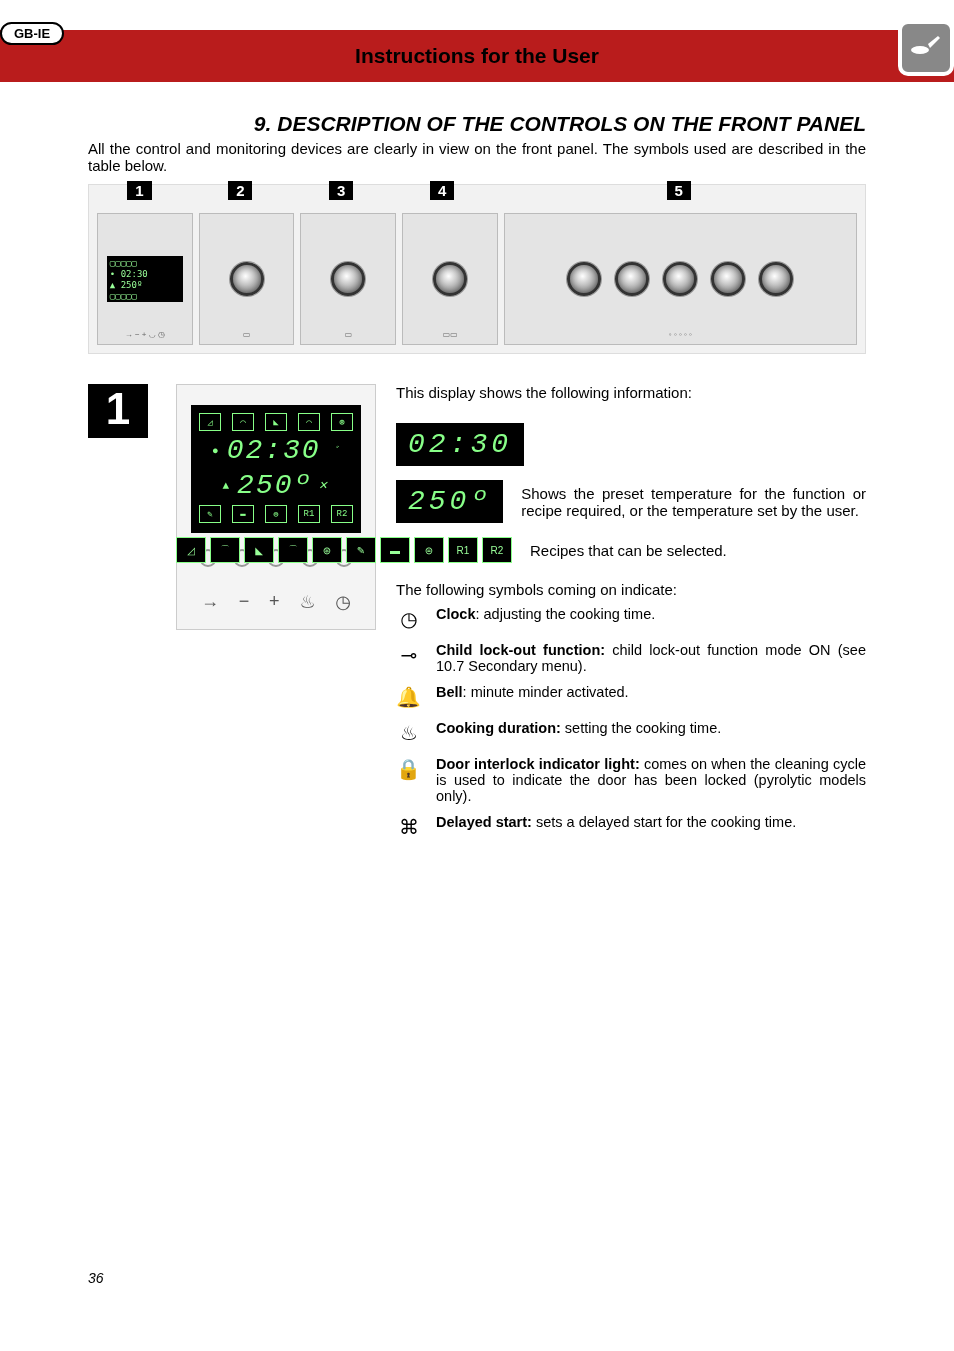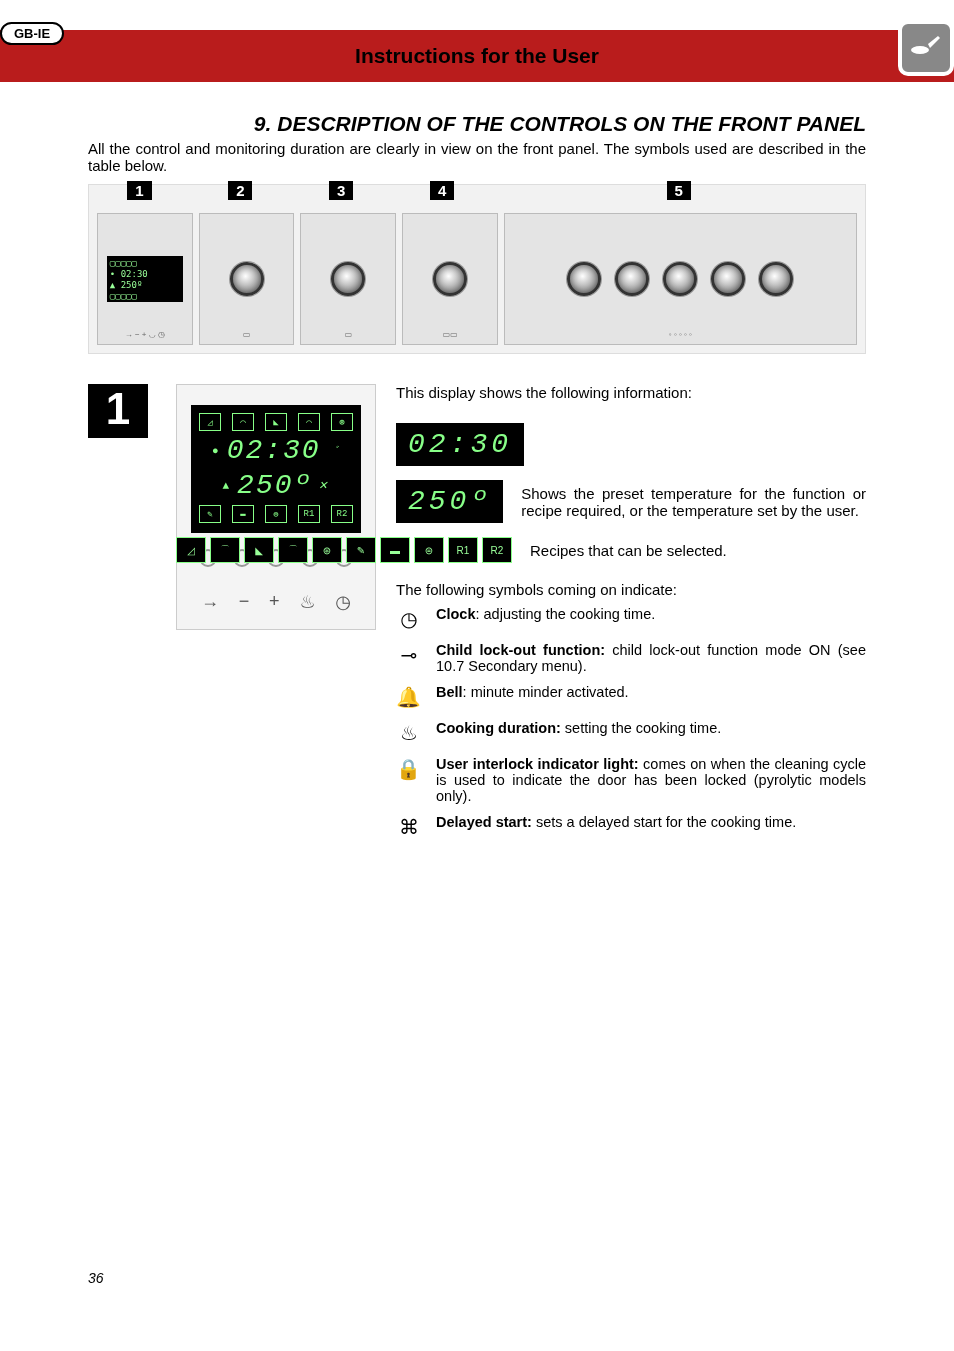--- a/index.html
+++ b/index.html
@@ -235,21 +235,21 @@
       </svg>
   </div>
 </div>
 
 <div class="content">
 
   <h2 class="section-title">
     <span>9.</span>
     <span>DESCRIPTION OF THE CONTROLS ON THE FRONT PANEL</span>
   </h2>
-  <p class="intro-text">All the control and monitoring duration are clearly in view on the front panel. The symbols used are described in the table below.</p>
+  <p class="intro-text">All the control and monitoring devices are clearly in view on the front panel. The symbols used are described in the table below.</p>
 
   <div class="panel-diagram">
     <div class="panel-labels">
       <div style="width:13%; text-align:center;"><span class="num-tag">1</span></div>
       <div style="width:13%; text-align:center;"><span class="num-tag">2</span></div>
       <div style="width:13%; text-align:center;"><span class="num-tag">3</span></div>
       <div style="width:13%; text-align:center;"><span class="num-tag">4</span></div>
       <div style="width:48%; text-align:center;"><span class="num-tag">5</span></div>
     </div>
     <div class="panel-body">
@@ -374,21 +374,21 @@
       <div class="sym-row">
         <div class="sym">🔔</div>
         <div><b>Bell</b><span>: minute minder activated.</span></div>
       </div>
       <div class="sym-row">
         <div class="sym">♨</div>
         <div><b>Cooking duration:</b><span> setting the cooking time.</span></div>
       </div>
       <div class="sym-row">
         <div class="sym">🔒</div>
-        <div><b>User interlock indicator light:</b><span> comes on when the cleaning cycle is used to indicate the door has been locked (pyrolytic models only).</span></div>
+        <div><b>Door interlock indicator light:</b><span> comes on when the cleaning cycle is used to indicate the door has been locked (pyrolytic models only).</span></div>
       </div>
       <div class="sym-row">
         <div class="sym">⌘</div>
         <div><b>Delayed start:</b><span> sets a delayed start for the cooking time.</span></div>
       </div>
     </div>
   </div>
 </div>
 
 <div class="page-num">36</div>

